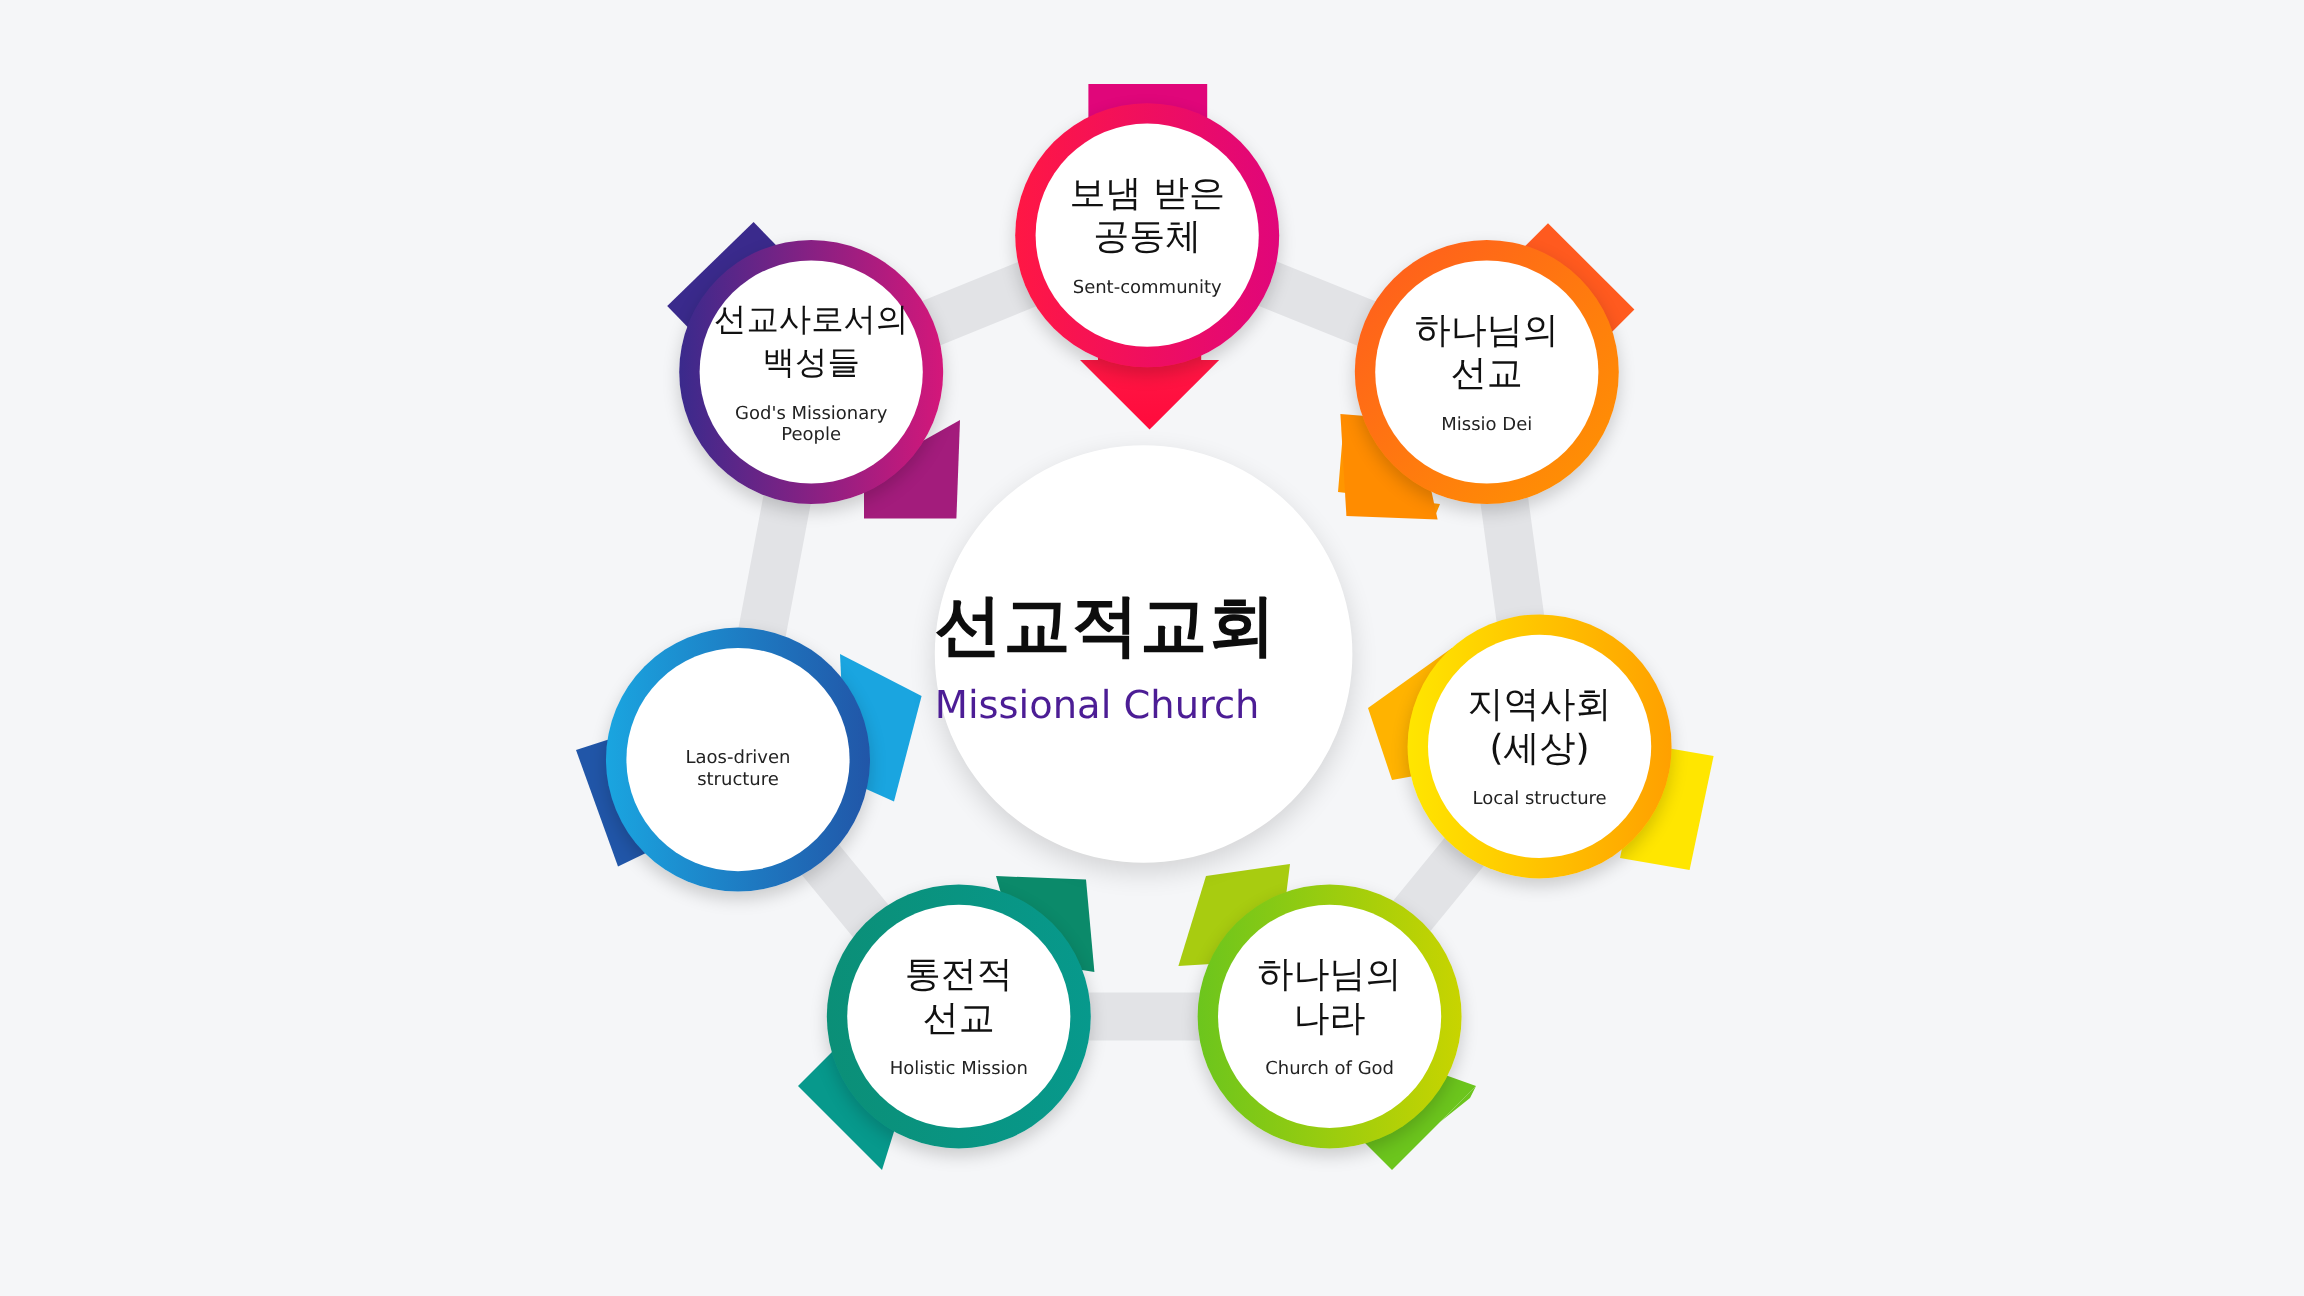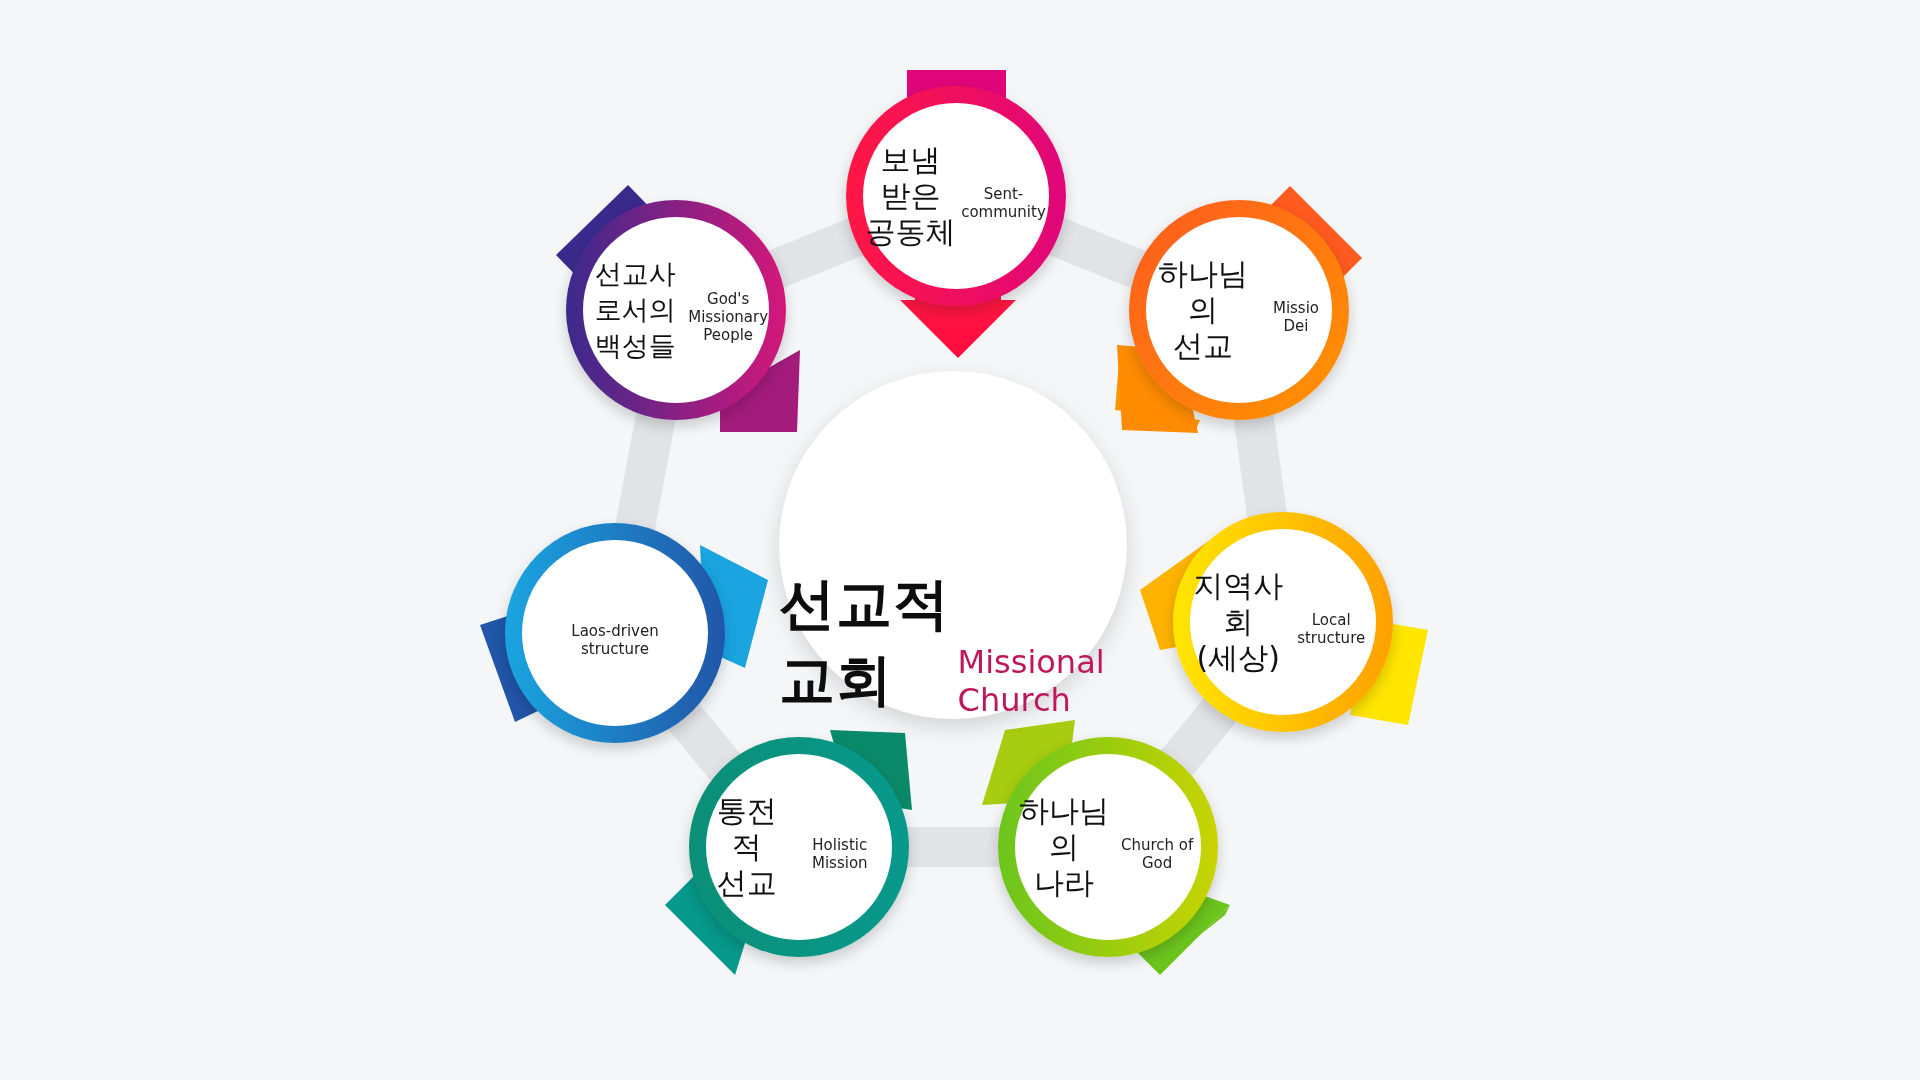--- a/index.html
+++ b/index.html
@@ -2,27 +2,27 @@
 <html><head>
 <meta charset="utf-8">
 <style>
   html, body { margin:0; padding:0; }
   body { width:1920px; height:1080px; background:#f5f6f8; position:relative; overflow:hidden;
          font-family:"DejaVu Sans","Liberation Sans",sans-serif; }
   #canvas { position:absolute; left:0; top:0; width:1920px; height:1080px; }
   .node { position:absolute; width:220px; height:220px; border-radius:50%;
           box-shadow: 0 6px 14px rgba(0,0,0,0.18); }
   .node .inner { position:absolute; left:17px; top:17px; width:186px; height:186px; border-radius:50%;
-          background:#fff; display:flex; flex-direction:row; align-items:center; justify-content:center; text-align:center; }
+          background:#fff; display:flex; flex-direction:column; align-items:center; justify-content:center; text-align:center; }
   .node .ko { font-size:30px; line-height:36px; color:#111; white-space:pre-line; font-weight:500; }
   .node .en { font-size:15px; line-height:18px; color:#222; white-space:pre-line; margin-top:14px; }
   .center { position:absolute; left:779px; top:371px; width:348px; height:348px; border-radius:50%; background:#fff;
-            box-shadow: 0 8px 22px rgba(0,0,0,0.14); display:flex; align-items:flex-end; justify-content:center; }
+            box-shadow: 0 8px 22px rgba(0,0,0,0.14); display:flex; flex-direction:column; align-items:flex-start; justify-content:center; }
   .center .ko { font-size:56px; font-weight:bold; color:#0d0d0d; letter-spacing:1px; }
-  .center .en { font-size:32px; color:#be185d; margin-top:8px; }
+  .center .en { font-size:32px; color:#4c1d95; margin-top:8px; }
 </style>
 </head>
 <body>
 
 <svg id="canvas" viewBox="0 0 1920 1080" xmlns="http://www.w3.org/2000/svg">
   <defs>
     <linearGradient id="gSent" x1="0" y1="0" x2="1" y2="0">
         <stop offset="0" stop-color="#e0067a"></stop>
         <stop offset="1" stop-color="#ff1744"></stop>
       </linearGradient>

